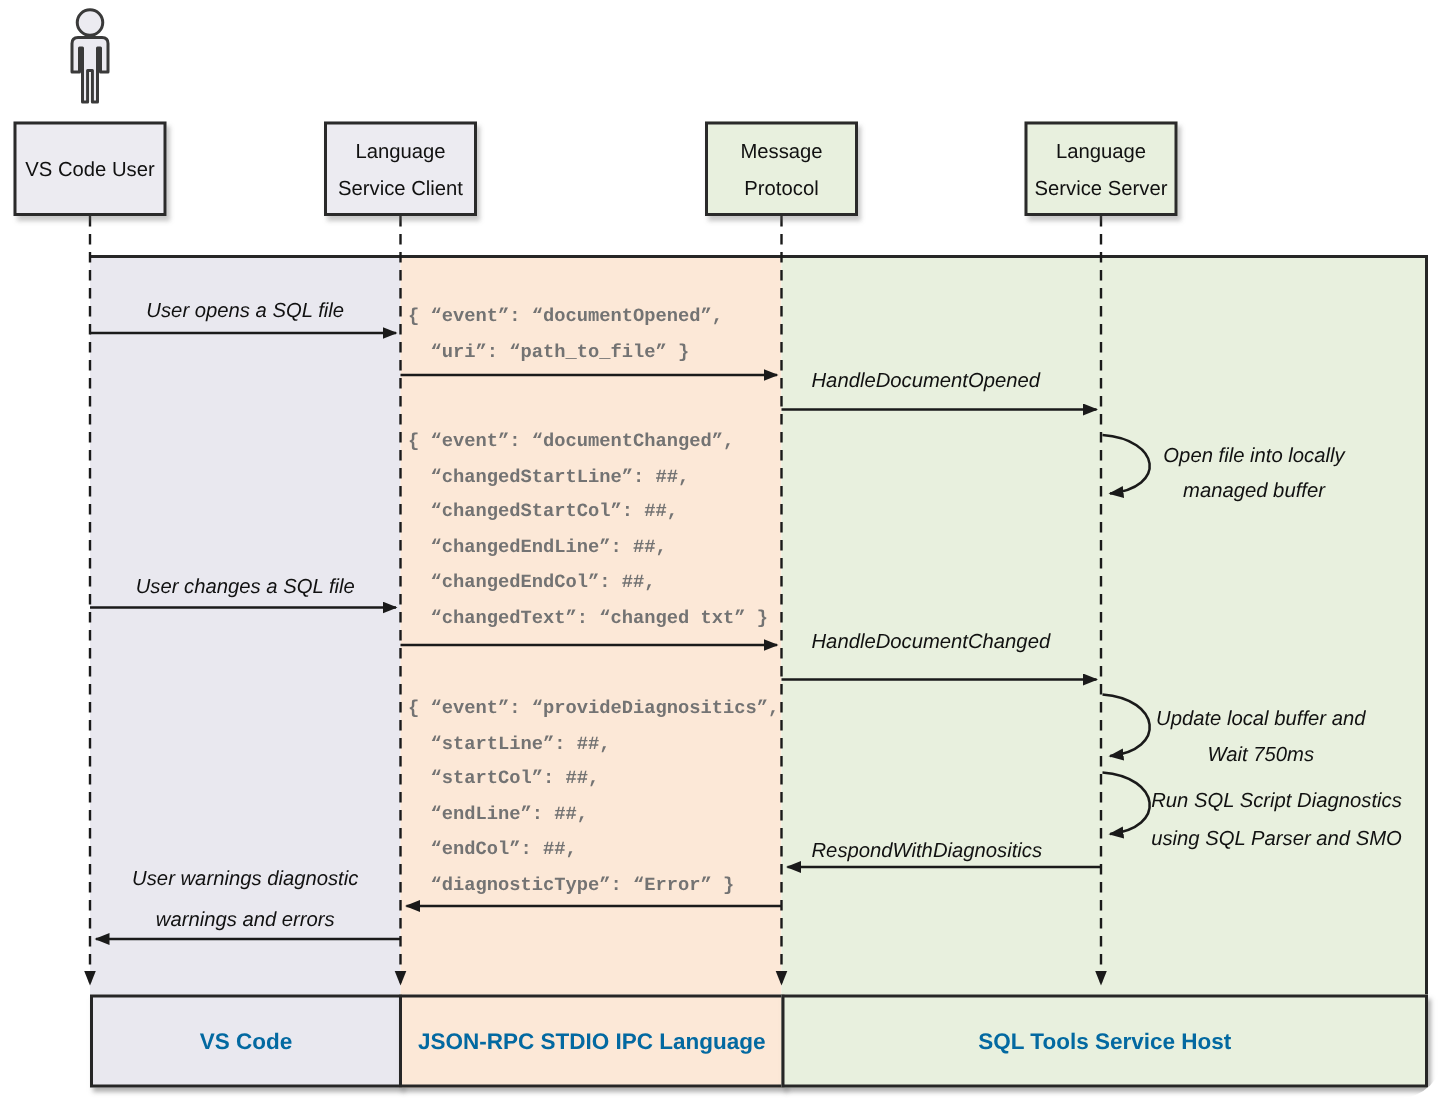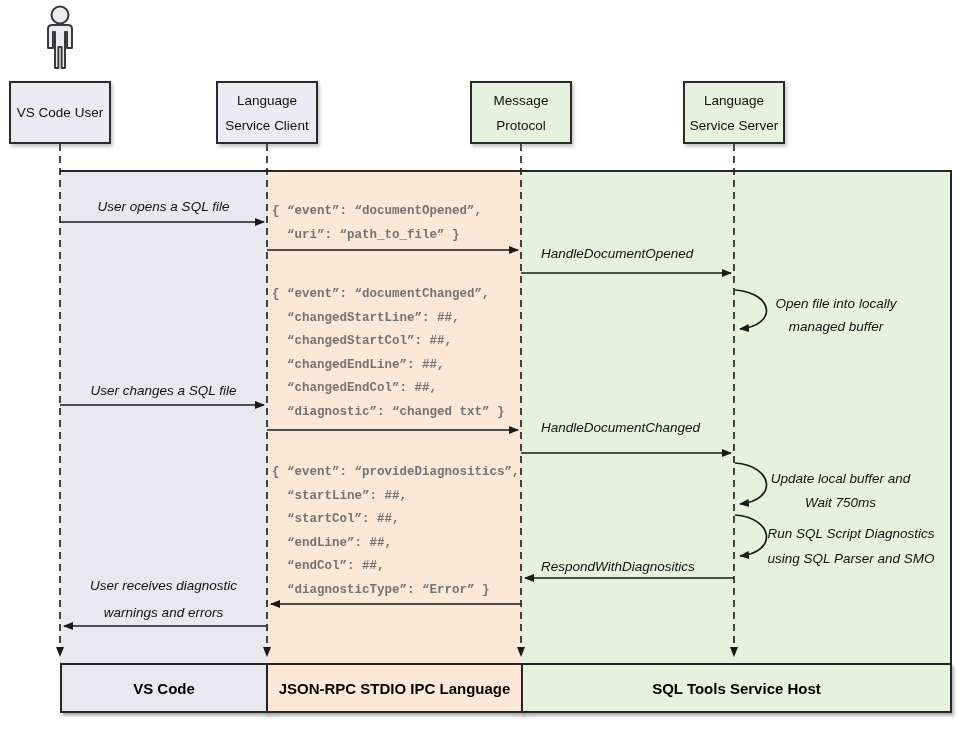--- a/index.html
+++ b/index.html
@@ -21,23 +21,23 @@
 
   
   .box { position:absolute; top:81px; height:63px; width:102px; z-index:3;
          background:#ecebf1; border:2px solid #2a2a2a;
          display:flex; flex-direction:column; justify-content:center; align-items:center;
          text-align:center; font-size:13.5px; color:#111; line-height:25px;
          box-shadow:2px 3px 3px rgba(100,100,100,.35); }
   .box.green { background:#e8f0de;align-items:center; }
 
   
-  .foot { position:absolute; top:663px; height:50px; z-index:3;
+  .foot { position:absolute; top:663px; height:62px; z-index:3;
           border:2px solid #262626; display:flex; align-items:center; justify-content:center;
-          font-weight:bold; font-size:15px; color:#000000;
+          font-weight:bold; font-size:15px; color:#0369a1;
           box-shadow:2px 3px 3px rgba(100,100,100,.5);text-align:right; }
   .foot.lavender { background:#e9e8ef; }
   .foot.peach    { background:#fce8d7; }
   .foot.green    { background:#e8f0de; }
 
   
   .lbl { position:absolute; z-index:4; font-style:italic; font-size:13.5px; color:#111; white-space:nowrap; }
   .lbl.c { text-align:center; white-space:normal; }
   .mono { position:absolute; z-index:4; font-family:"Liberation Mono","DejaVu Sans Mono",monospace;
           font-size:12.5px; font-weight:600; line-height:23.5px; color:#737373; }
@@ -101,21 +101,21 @@
     <div>Protocol</div>
   </div>
   <div class="box green" style="left:683px">
     <div>Language</div>
     <div>Service Server</div>
   </div>
 
   <div class="lbl c" style="left:60px; width:207px; top:199px;">User opens a SQL file</div>
   <div class="lbl c" style="left:60px; width:207px; top:383px;">User changes a SQL file</div>
   <div class="lbl c" style="left:60px; width:207px; top:572px; line-height:27px;">
-    <div>User receives diagnostic</div>
+    <div>User warnings diagnostic</div>
     <div>warnings and errors</div>
   </div>
 
   <div class="lbl" style="left:541px; top:246px;">HandleDocumentOpened</div>
   <div class="lbl" style="left:541px; top:420px;">HandleDocumentChanged</div>
   <div class="lbl" style="left:541px; top:559px;">RespondWithDiagnositics</div>
 
   <div class="lbl c" style="left:766px; width:140px; top:292px; line-height:23px;">
     <div>Open file into locally</div>
     <div>managed buffer</div>
@@ -133,21 +133,21 @@
     <div>{ “event”: “documentOpened”,</div>
     <div>  “uri”: “path_to_file” }</div>
   </div>
 
   <div class="mono" style="left:272px; top:283px;">
     <div>{ “event”: “documentChanged”,</div>
     <div>  “changedStartLine”: ##,</div>
     <div>  “changedStartCol”: ##,</div>
     <div>  “changedEndLine”: ##,</div>
     <div>  “changedEndCol”: ##,</div>
-    <div>  “diagnostic”: “changed txt” }</div>
+    <div>  “changedText”: “changed txt” }</div>
   </div>
 
   <div class="mono" style="left:272px; top:461px;">
     <div>{ “event”: “provideDiagnositics”,</div>
     <div>  “startLine”: ##,</div>
     <div>  “startCol”: ##,</div>
     <div>  “endLine”: ##,</div>
     <div>  “endCol”: ##,</div>
     <div>  “diagnosticType”: “Error” }</div>
   </div>

